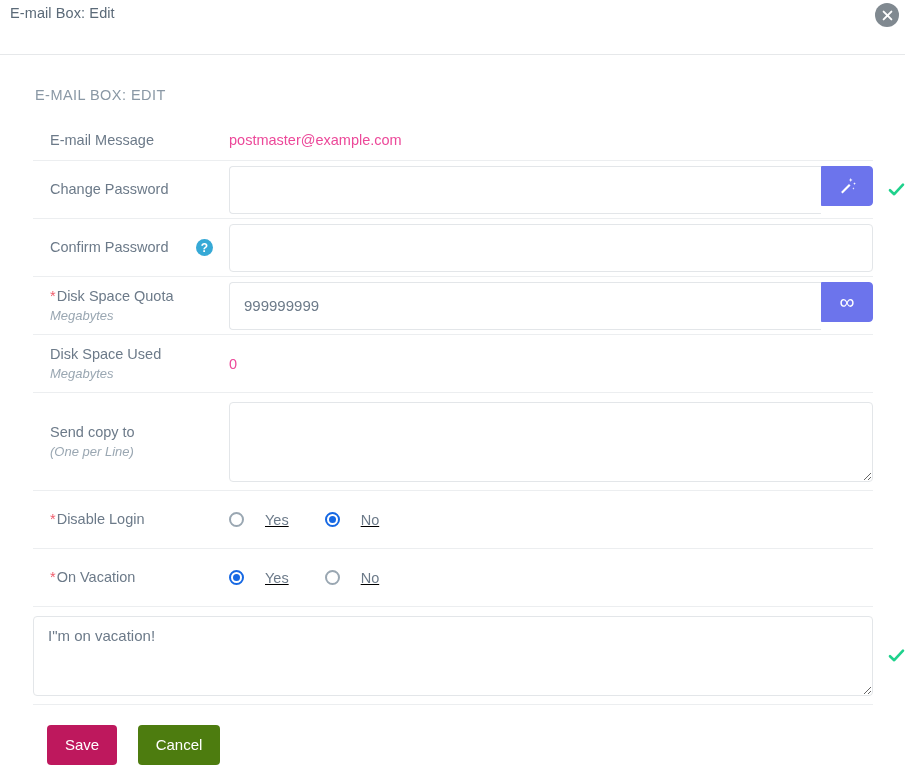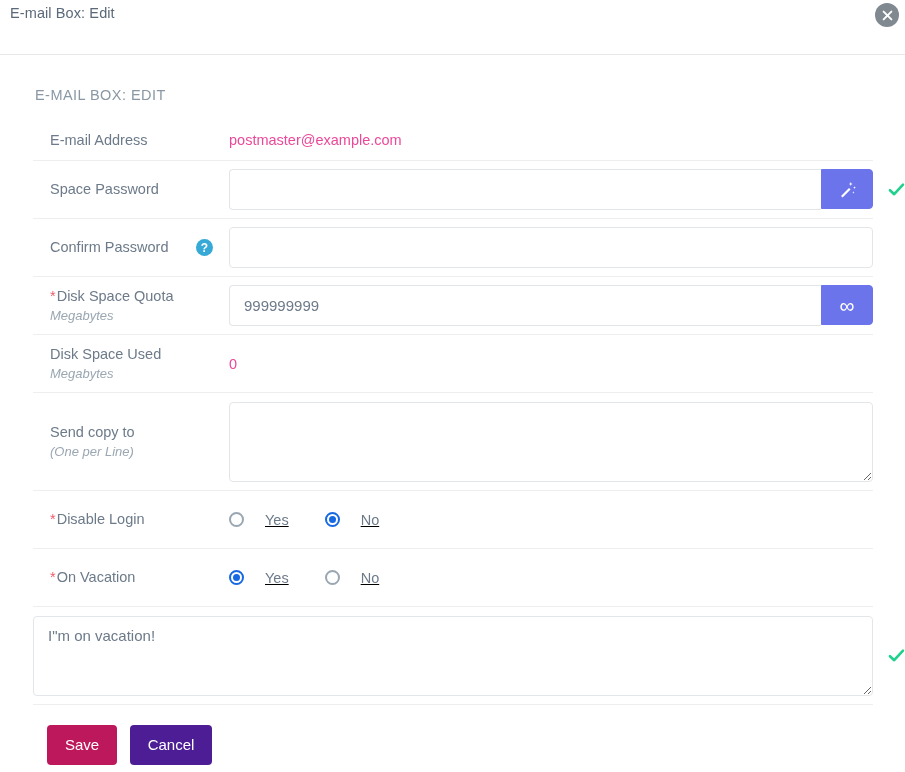--- a/index.html
+++ b/index.html
@@ -104,21 +104,21 @@
     align-items: center;
   }
 
   .static-val {
     font-size: 14.5px;
     color: #ec4899;
   }
 
   .inp {
     width: 100%;
-    height: 41px;
+    height: 48px;
     border: 1px solid #e3e6e9;
     border-radius: 4px;
     background: #ffffff;
     font-family: "Liberation Sans", sans-serif;
     font-size: 15px;
     color: #6c7a89;
     padding: 0 14px;
     outline: none;
   }
   .inp::placeholder { color: #b9c2cb; }
@@ -209,53 +209,53 @@
     font-family: "Liberation Sans", sans-serif;
     font-size: 15px;
     color: #ffffff;
     padding: 0 18px;
     height: 40px;
     line-height: 40px;
     cursor: pointer;
     vertical-align: top;
   }
   .btn-save   { background: #be185d; min-width: 60px; }
-  .btn-cancel { background: #4c1d95; margin-left: 8px; min-width: 60px; }
+  .btn-cancel { background: #4d7c0f; margin-left: 16px; min-width: 60px; }
 </style>
 </head>
 <body>
 
 <div class="titlebar">
   <div class="titlebar-text">E-mail Box: Edit</div>
   <div class="close-btn">
     <svg width="11" height="11" viewBox="0 0 11 11" aria-hidden="true">
       <path d="M1.6 1.6 L9.4 9.4 M9.4 1.6 L1.6 9.4" stroke="#ffffff" stroke-width="1.9" stroke-linecap="round"></path>
     </svg>
   </div>
 </div>
 
 <div class="section-heading">E-MAIL BOX: EDIT</div>
 
 <div class="form">
 
   <div class="row row-addr">
     <div class="label-cell">
       <span class="label-inner">
-        <span class="lbl">E-mail Address</span>
+        <span class="lbl">E-mail Message</span>
       </span>
     </div>
     <div class="field-cell">
       <span class="static-val">postmaster@example.com</span>
     </div>
   </div>
 
   <div class="row row-tall">
     <div class="label-cell">
       <span class="label-inner">
-        <span class="lbl">Space Password</span>
+        <span class="lbl">Change Password</span>
       </span>
     </div>
     <div class="field-cell">
       <div class="input-group">
         <input class="inp" type="text" value="" style="">
         <div class="addon">
           <svg width="19" height="19" viewBox="0 0 20 20" aria-hidden="true">
             <path d="M3.2 16.8 L11.6 8.4 L13.2 10 L4.8 18.4 Z" fill="#ffffff"></path>
             <path d="M13.4 2.2 l.6 1.4 1.4.6 -1.4.6 -.6 1.4 -.6 -1.4 -1.4 -.6 1.4 -.6 Z" fill="#ffffff"></path>
             <path d="M17.4 6.6 l.45 1.05 1.05.45 -1.05.45 -.45 1.05 -.45 -1.05 -1.05 -.45 1.05 -.45 Z" fill="#ffffff"></path>

